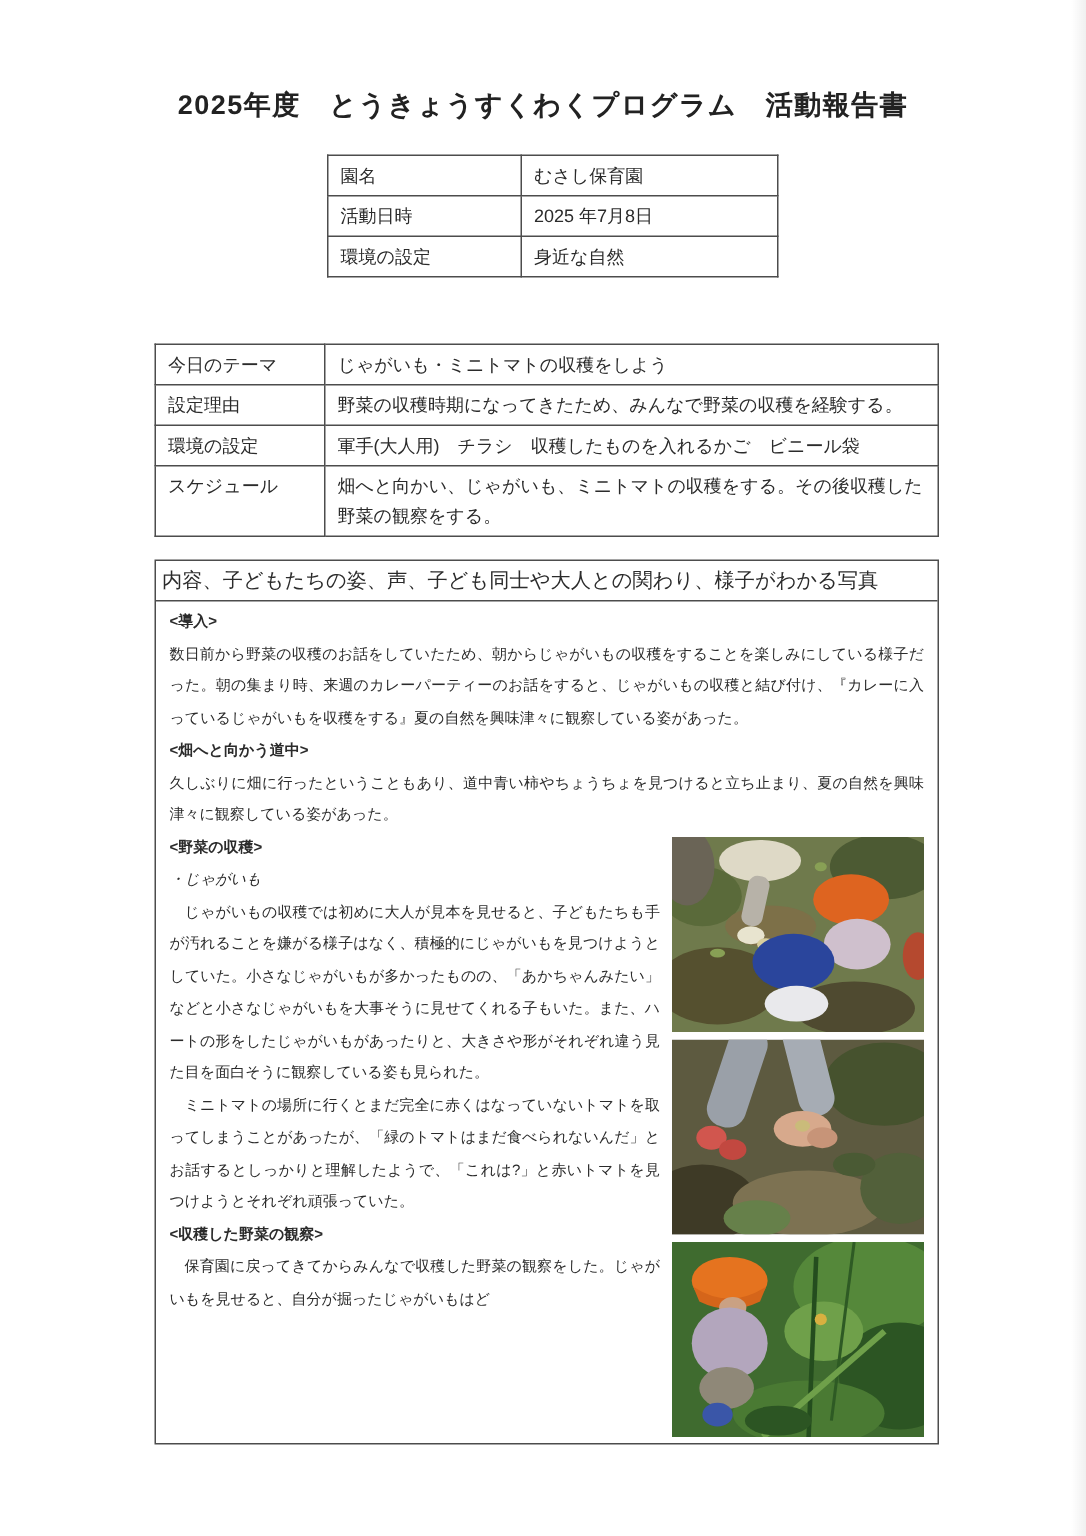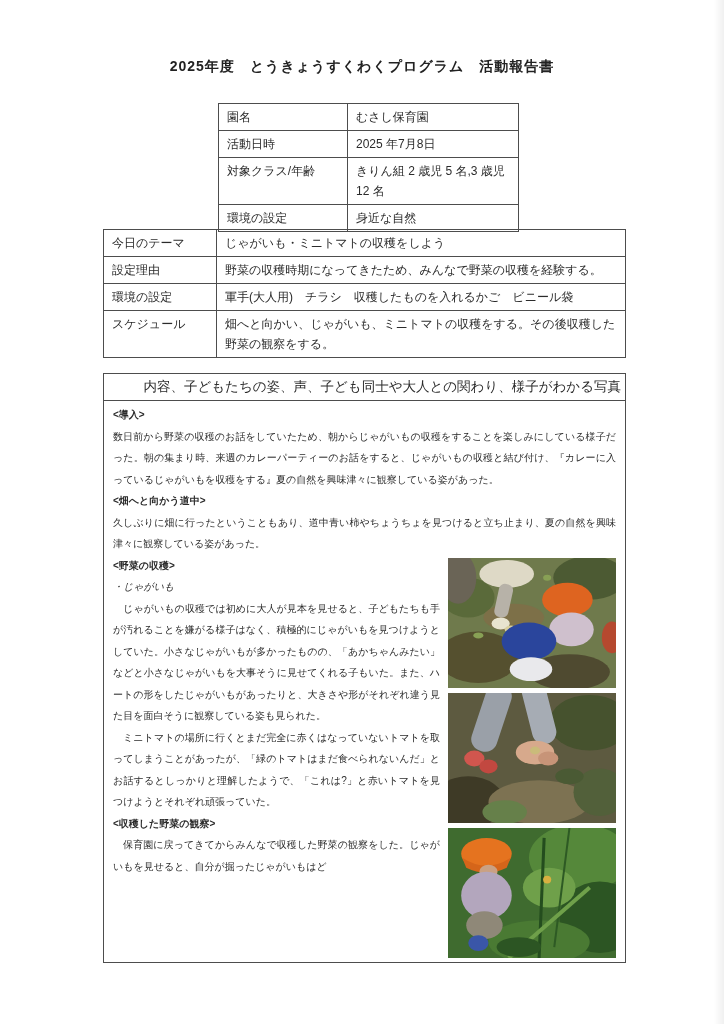--- a/index.html
+++ b/index.html
@@ -13,21 +13,21 @@
     overflow:hidden;
   }
   
   .scan-edge {
     position:absolute; top:0; right:0; width:10px; height:100%;
     background:linear-gradient(to right,rgba(0,0,0,0),rgba(0,0,0,0.06));
   }
   .doc-title {
     position:absolute; top:58px; left:0; right:0;
     text-align:center;
-    font-size:14px; font-weight:bold; letter-spacing:1px;
+    font-size:18px; font-weight:bold; letter-spacing:1px;
     color:#222;
   }
   table { border-collapse:collapse; }
   td {
     border:1.6px solid #4d4d4d;
     padding:3px 8px;
     font-size:12px;
     line-height:20px;
     vertical-align:top;
     color:#2b2b2b;
@@ -36,21 +36,21 @@
   .info-table td.label { width:112px; }
   .plan-table { position:absolute; top:229px; left:103px; width:523px; table-layout:fixed; }
   .plan-table td.label { width:96px; }
   .report-box {
     position:absolute; top:373px; left:103px;
     width:523px; height:590px;
     border:1.6px solid #4d4d4d;
     box-sizing:border-box;
   }
   .report-header {
-    text-align:right;
+    text-align:left;
     font-size:13.5px; line-height:20px;
     padding:3px 4px;
     border-bottom:1.6px solid #4d4d4d;
   }
   .report-body {
     padding:3px 9px 0 9px;
     font-size:10px;
     line-height:21.5px;
     height:calc(100% - 30px);
     overflow:hidden;
@@ -81,24 +81,20 @@
 
   <table class="info-table">
     <tbody>
       <tr>
         <td class="label">園名</td>
         <td>むさし保育園</td>
       </tr>
       <tr>
         <td class="label">活動日時</td>
         <td>2025 年7月8日</td>
-      </tr>
-      <tr>
-        <td class="label">対象クラス/年齢</td>
-        <td>きりん組 2 歳児 5 名,3 歳児 12 名</td>
       </tr>
       <tr>
         <td class="label">環境の設定</td>
         <td>身近な自然</td>
       </tr>
     </tbody>
   </table>
 
   <table class="plan-table">
     <tbody>

